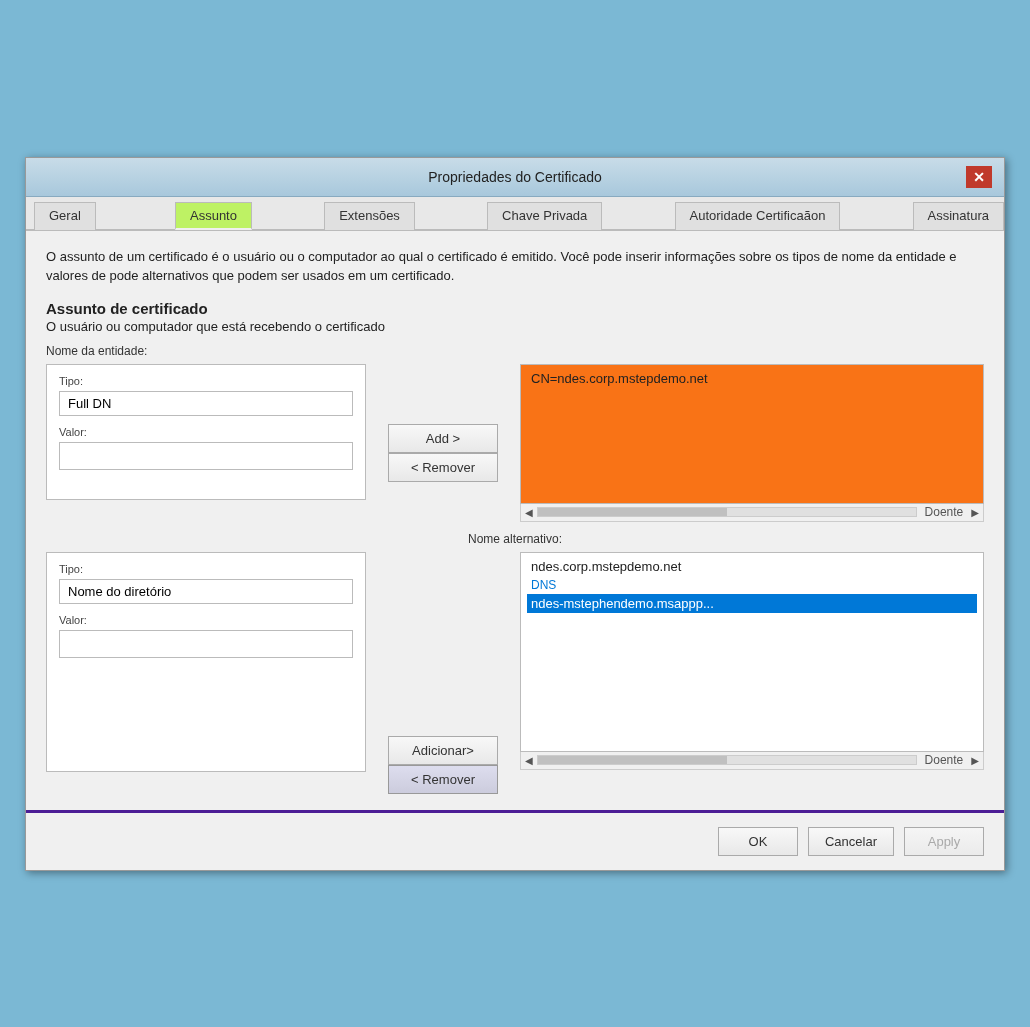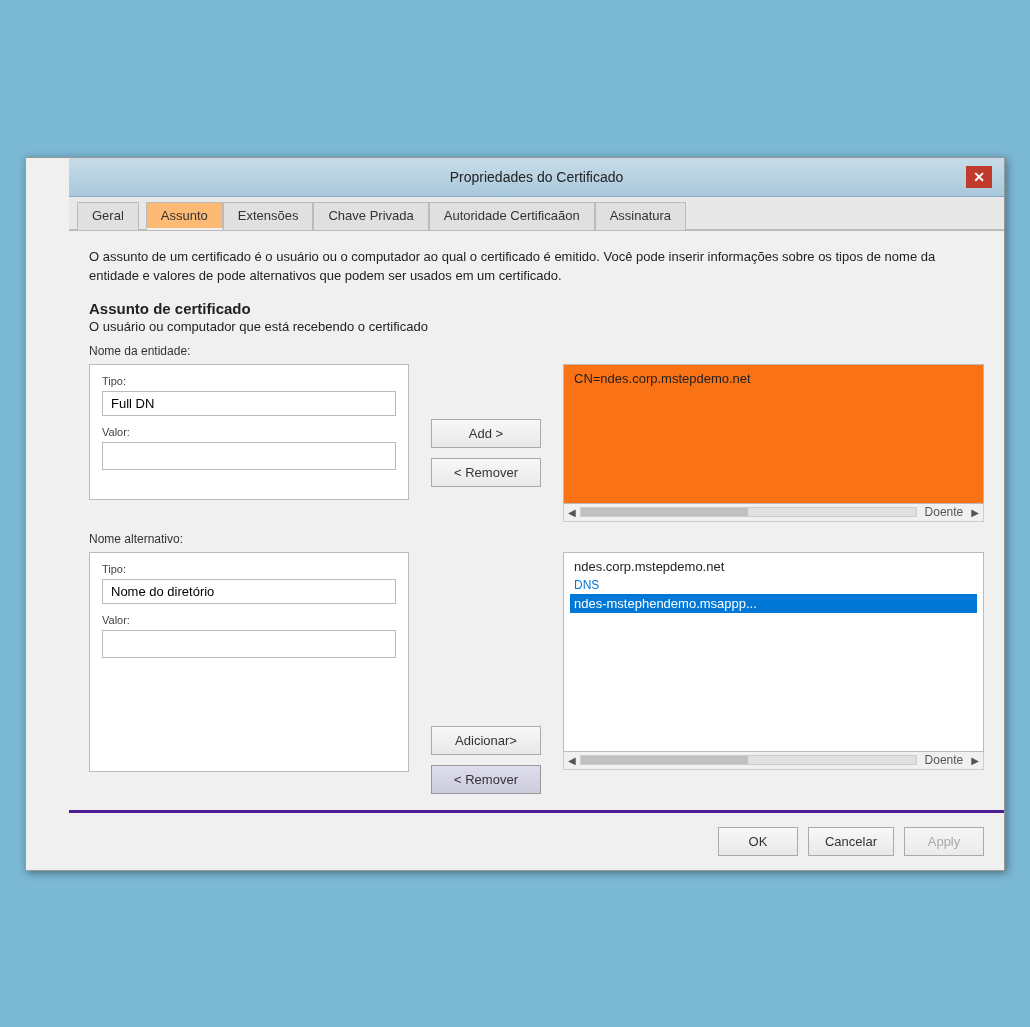--- a/index.html
+++ b/index.html
@@ -11,21 +11,20 @@
       width: 1030px;
       height: 1027px;
       font-family: 'Segoe UI', Tahoma, Arial, sans-serif;
       font-size: 13px;
     }
     .dialog {
       background: #f0f0f0;
       border: 1px solid #999;
       width: 980px;
       box-shadow: 2px 2px 8px rgba(0,0,0,0.4);
-      padding-left: 43px;
     }
     .title-bar {
       background: linear-gradient(to bottom, #c8dce8, #a8c8dc);
       padding: 8px 12px;
       display: flex;
       align-items: center;
       justify-content: space-between;
       border-bottom: 1px solid #88aac0;
     }
     .title-bar-text {
@@ -48,34 +47,35 @@
       justify-content: center;
       font-weight: bold;
     }
     .tabs {
       display: flex;
       background: #e8e8e8;
       border-bottom: 2px solid #bbb;
       padding-top: 4px;
       padding-left: 8px;
       gap: 0;
+      justify-content: space-between;
     }
     .tab {
       padding: 5px 14px;
       background: #e0e0e0;
       border: 1px solid #bbb;
       border-bottom: none;
       cursor: pointer;
       font-size: 13px;
       color: #333;
       position: relative;
       bottom: -1px;
     }
     .tab.active {
-      background: #fdba74;
+      background: #bef264;
       border-bottom: 2px solid #f0f0f0;
       z-index: 1;
       font-weight: normal;
       margin-left: 7px;
     }
     .content {
       padding: 16px 20px;
       background: #f0f0f0;
     }
     .description {
@@ -133,21 +133,20 @@
       font-size: 12px;
       color: #333;
       margin-bottom: 6px;
       margin-top: 0;
     }
     .action-buttons {
       display: flex;
       flex-direction: column;
       align-items: center;
       justify-content: center;
-      gap: 10px;
       padding-top: 20px;
       width: 130px;
     }
     .btn {
       padding: 6px 16px;
       border: 1px solid #aaa;
       background: linear-gradient(to bottom, #f8f8f8, #e8e8e8);
       cursor: pointer;
       font-size: 13px;
       min-width: 110px;
@@ -304,21 +303,21 @@
           <span class="arrow">◀</span>
           <div class="track">
             <div class="thumb"></div>
           </div>
           <span style="font-size:12px; color:#555; padding:0 6px;">Doente</span>
           <span class="arrow">▶</span>
         </div>
       </div>
     </div>
 
-    <div class="section-label" style="margin-top:10px;">Nome alternativo:</div>
+    <div class="section-label" style="margin-top:10px;text-align:center;">Nome alternativo:</div>
 
     <div class="middle-section">
 
       <div class="field-group" style="width:320px; flex-shrink:0; min-height:220px;">
         <div class="field-label-sm">Tipo:</div>
         <div class="select-wrap">
           <select>
             <option>Nome do diretório</option>
             <option>DNS</option>
             <option>Email</option>

